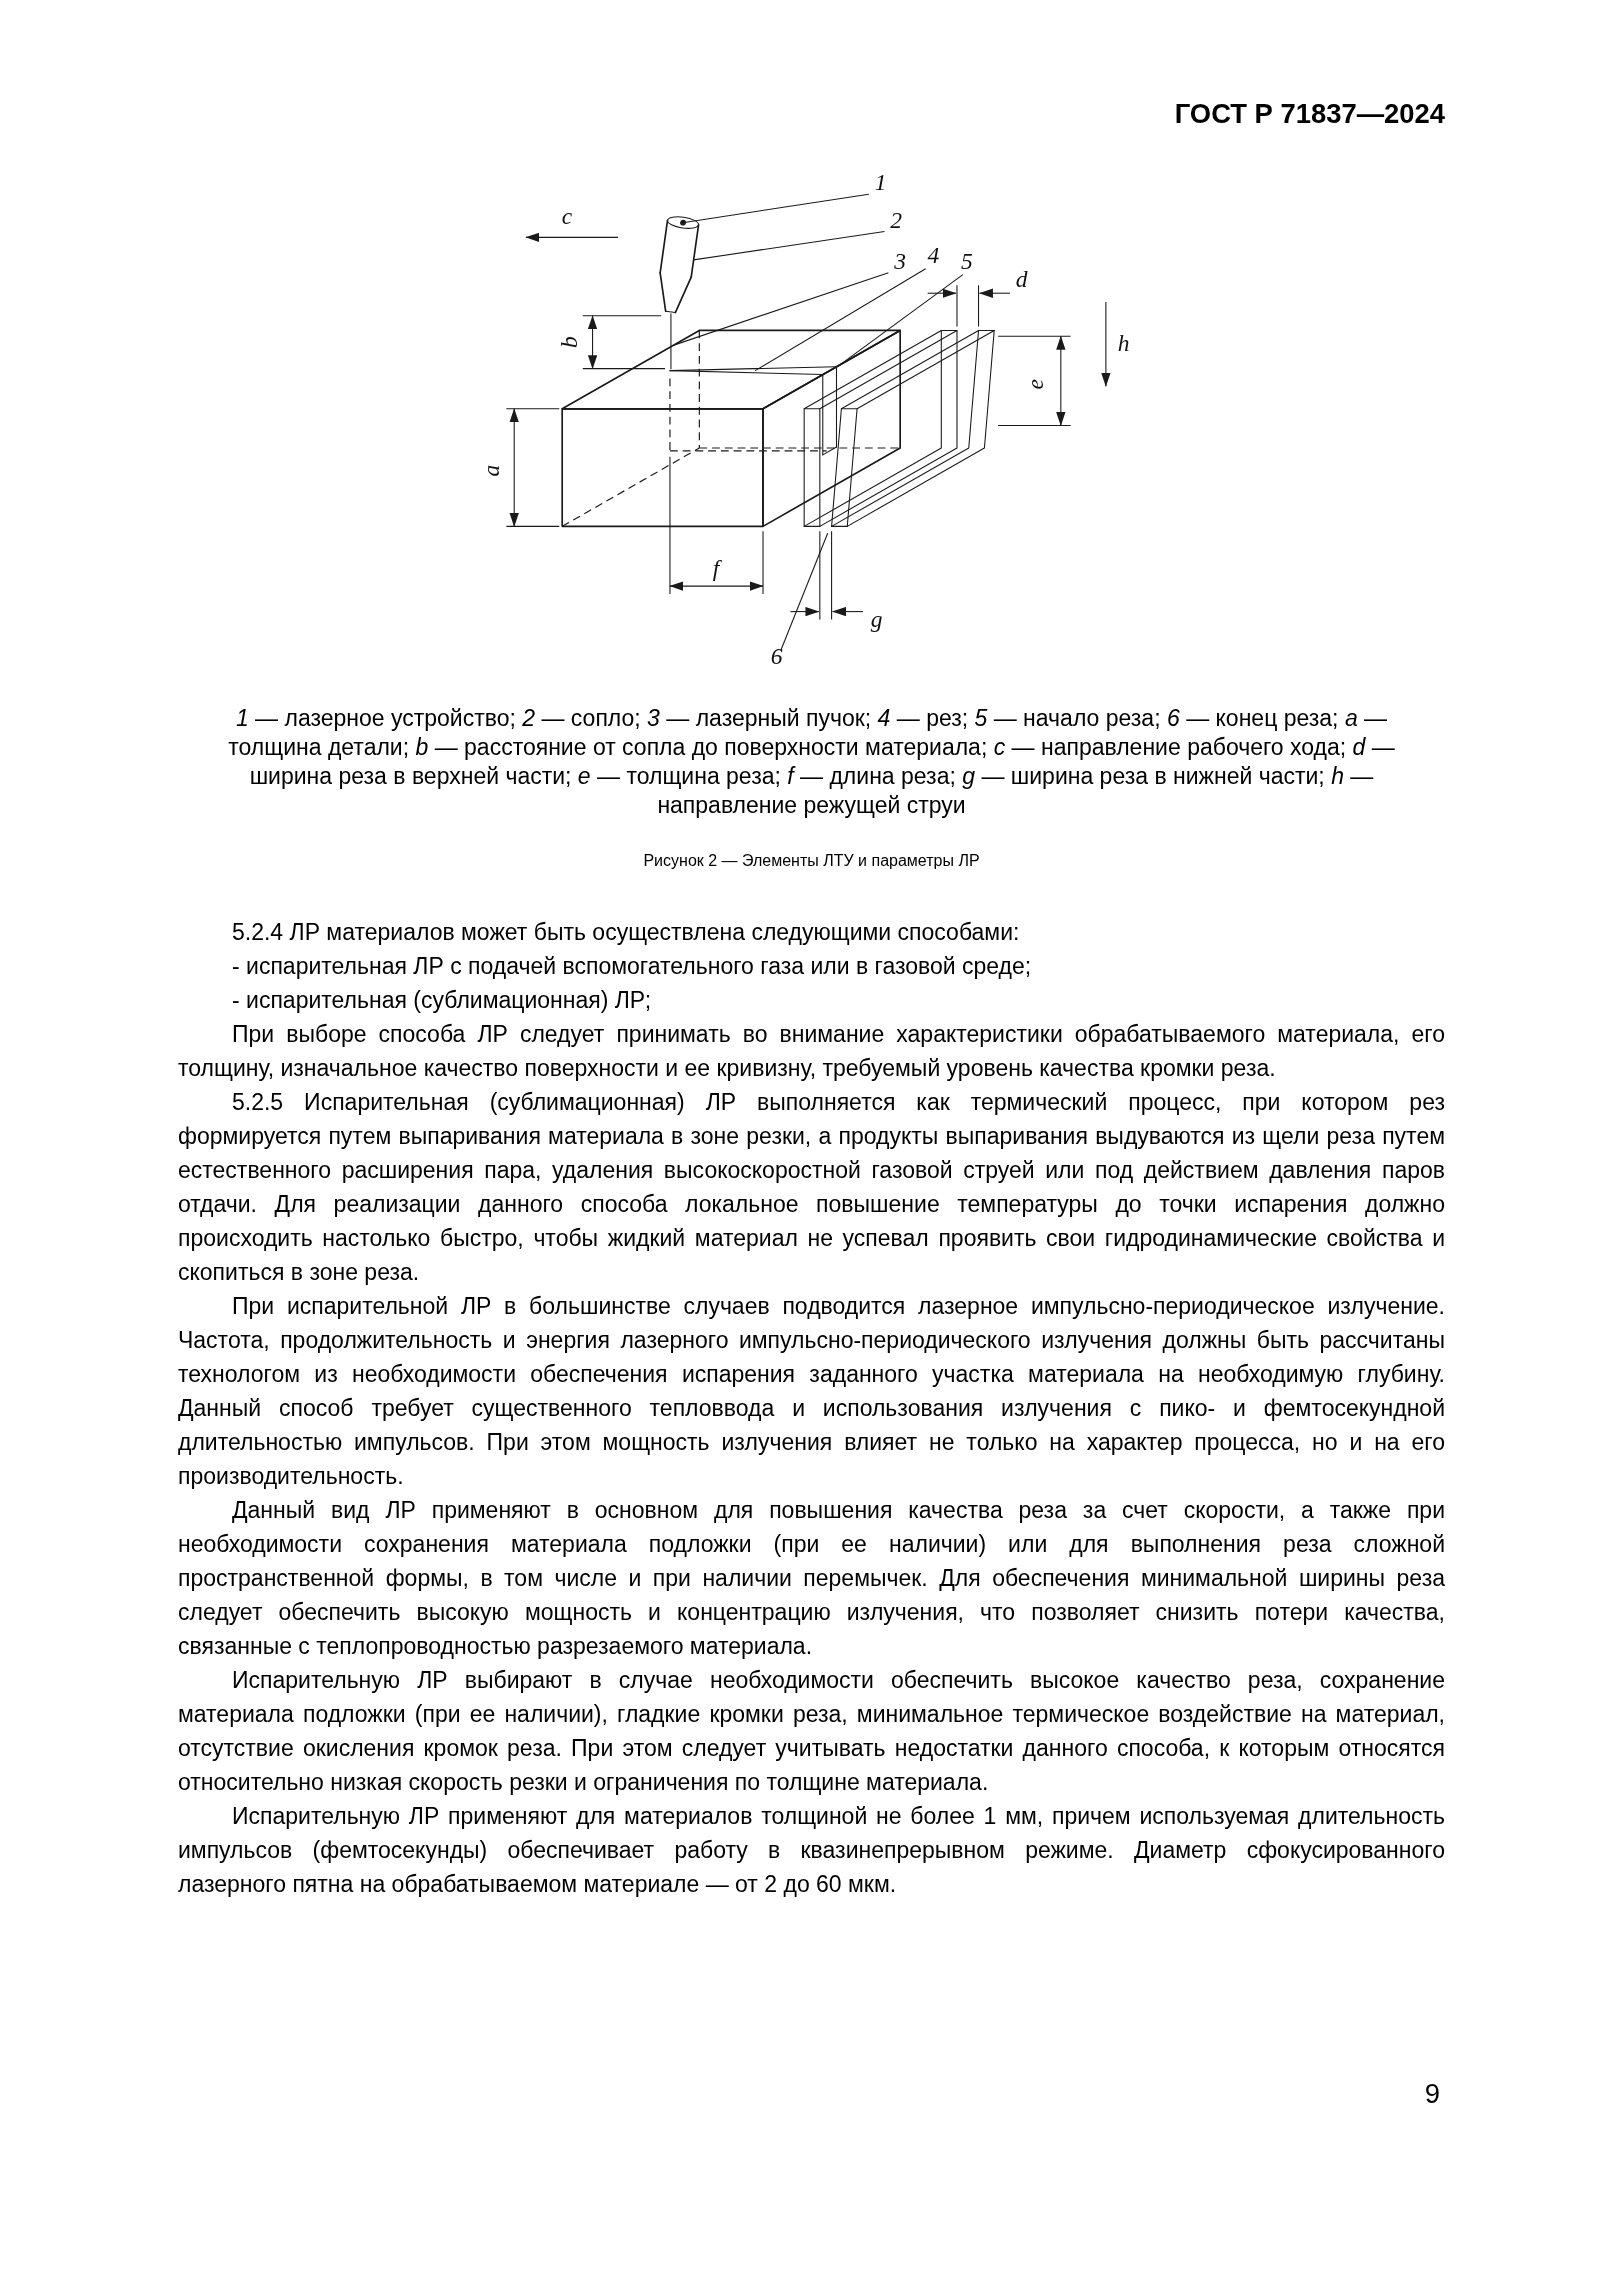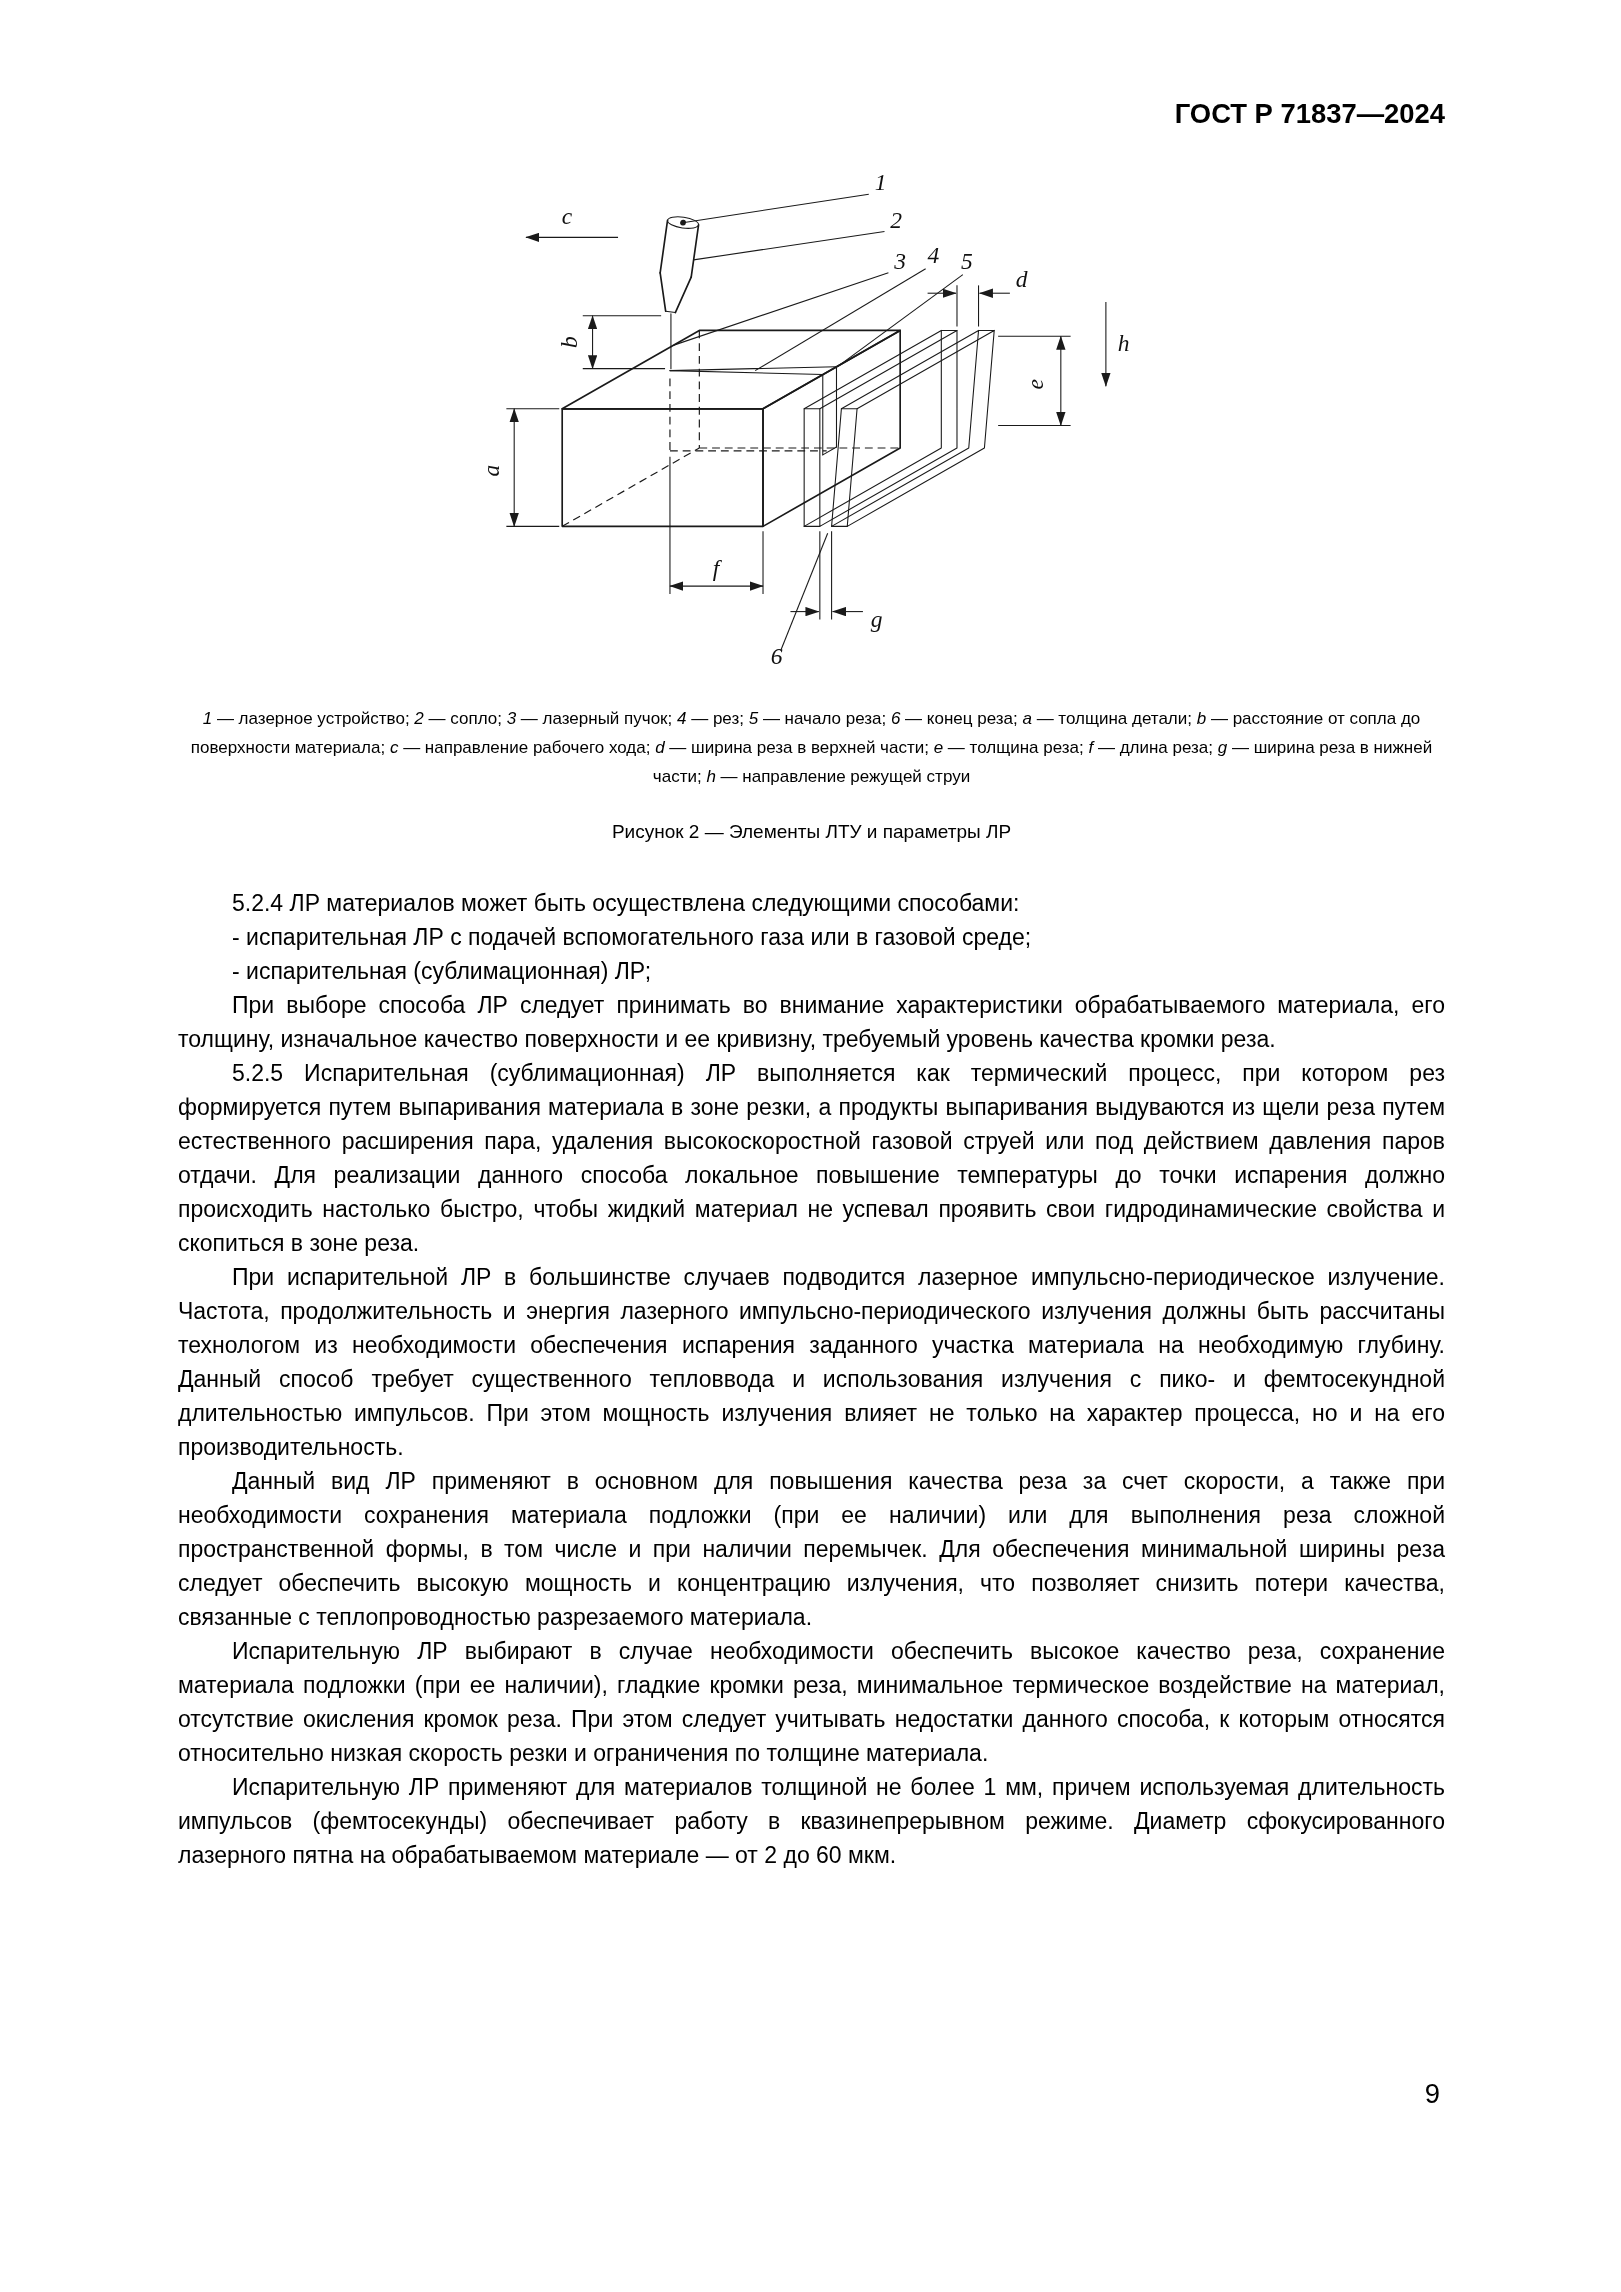--- a/index.html
+++ b/index.html
@@ -27,28 +27,28 @@
   .ln   { stroke: #1a1a1a; stroke-width: 1.7; fill: none; stroke-linejoin: round; stroke-linecap: round; }
   .thin { stroke-width: 1.1; }
   .dim  { stroke: #1a1a1a; stroke-width: 1.1; fill: none; }
   .dash { stroke: #1a1a1a; stroke-width: 1.2; fill: none; stroke-dasharray: 8 5; }
   text.lbl { font-family: "Liberation Serif", serif; font-style: italic; font-size: 24px; fill: #111; }
 
   .legend {
     margin: 11.8px auto 0;
     max-width: 1247px;
     text-align: center;
-    font-size: 17px;
+    font-size: 23px;
     line-height: 29px;
   }
   .legend i { font-style: italic; }
   .fig-caption {
     margin-top: 25.5px;
     text-align: center;
-    font-size: 19px;
+    font-size: 16px;
     line-height: 31px;
   }
   .body-text {
     margin-top: 39px;
     font-size: 23px;
     line-height: 34px;
     text-align: justify;
   }
   .body-text p { margin: 0; text-indent: 54px; }
   .page-number {

